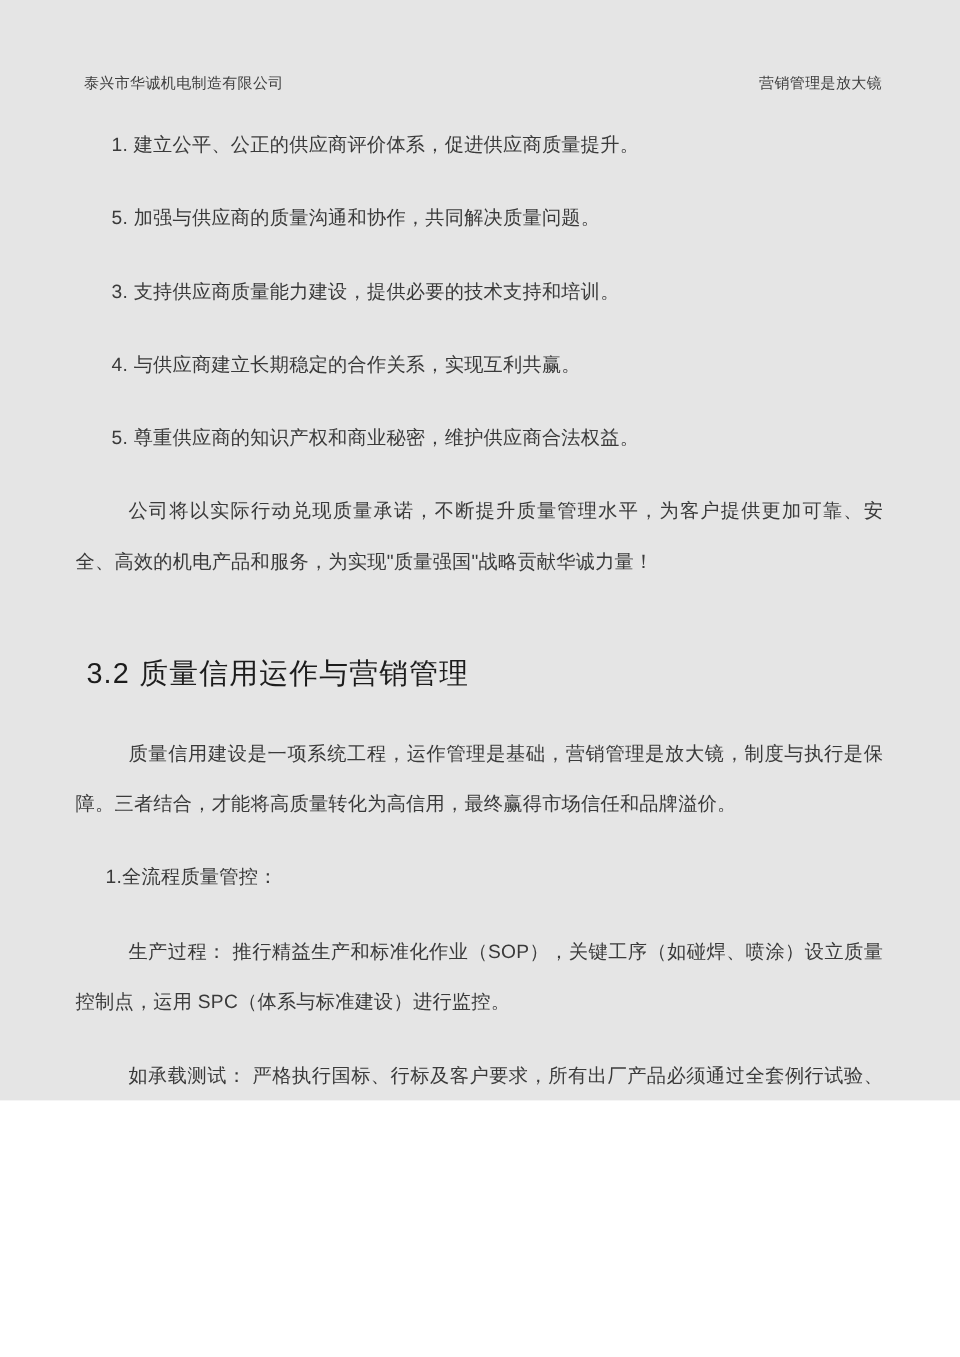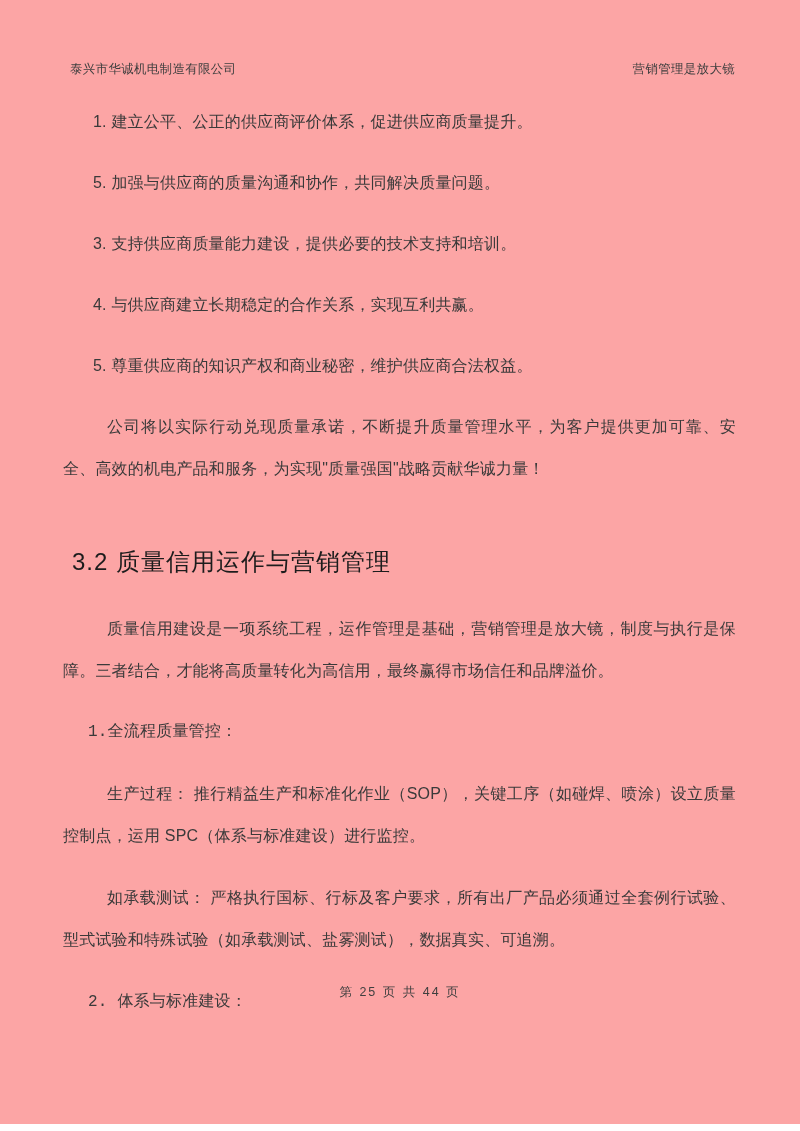--- a/index.html
+++ b/index.html
@@ -9,22 +9,22 @@
   }
   body {
     width: 800px;
     height: 1131px;
     font-family: "Liberation Sans", "DejaVu Sans", sans-serif;
     -webkit-font-smoothing: antialiased;
   }
   .page {
     position: relative;
     width: 800px;
-    height: 1124px;
-    background: #fca5a5;
+    height: 917px;
+    background: #e5e5e5;
     overflow: hidden;
   }
   .page-header {
     position: absolute;
     top: 61px;
     left: 70px;
     right: 65px;
     display: flex;
     justify-content: space-between;
     align-items: baseline;
@@ -53,21 +53,20 @@
     padding-left: 30px;
     white-space: nowrap;
   }
   .para {
     text-align: justify;
     text-justify: inter-ideograph;
     text-indent: 44px;
   }
   .subhead {
     padding-left: 25px;
-    font-family: Liberation Mono, monospace;
   }
   .section-heading {
     font-size: 24px;
     font-weight: normal;
     line-height: 34px;
     color: #1c1c1c;
     letter-spacing: 1px;
     padding-left: 9px;
     margin: 0;
   }

